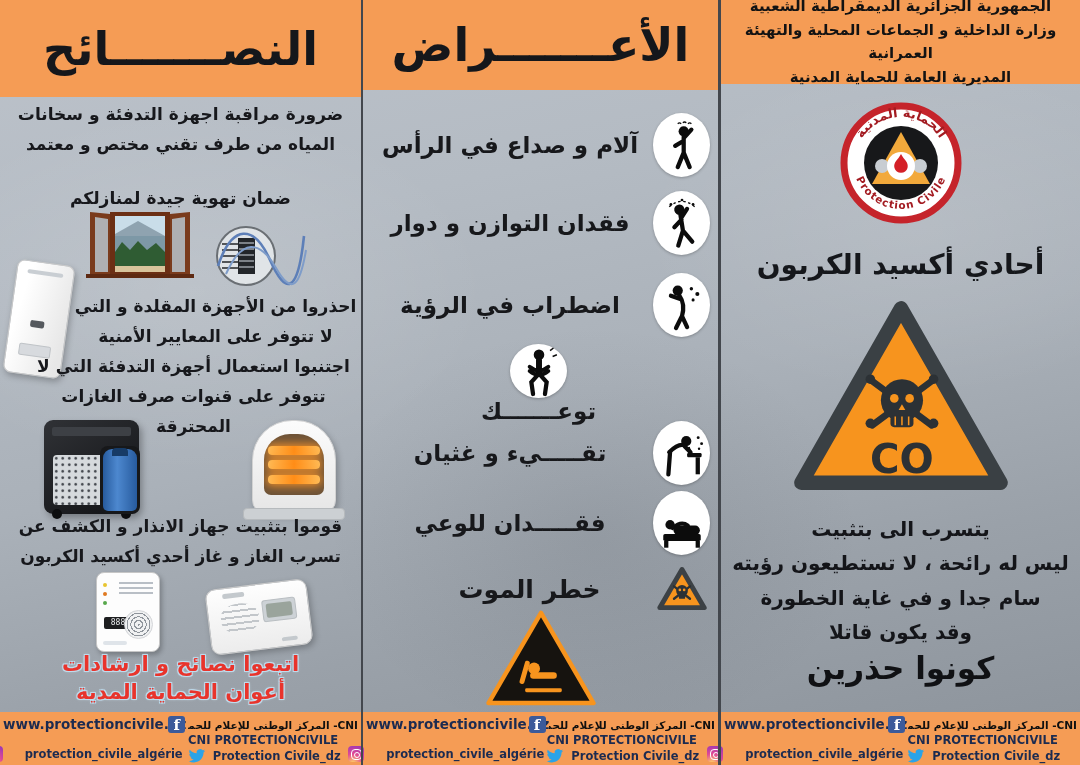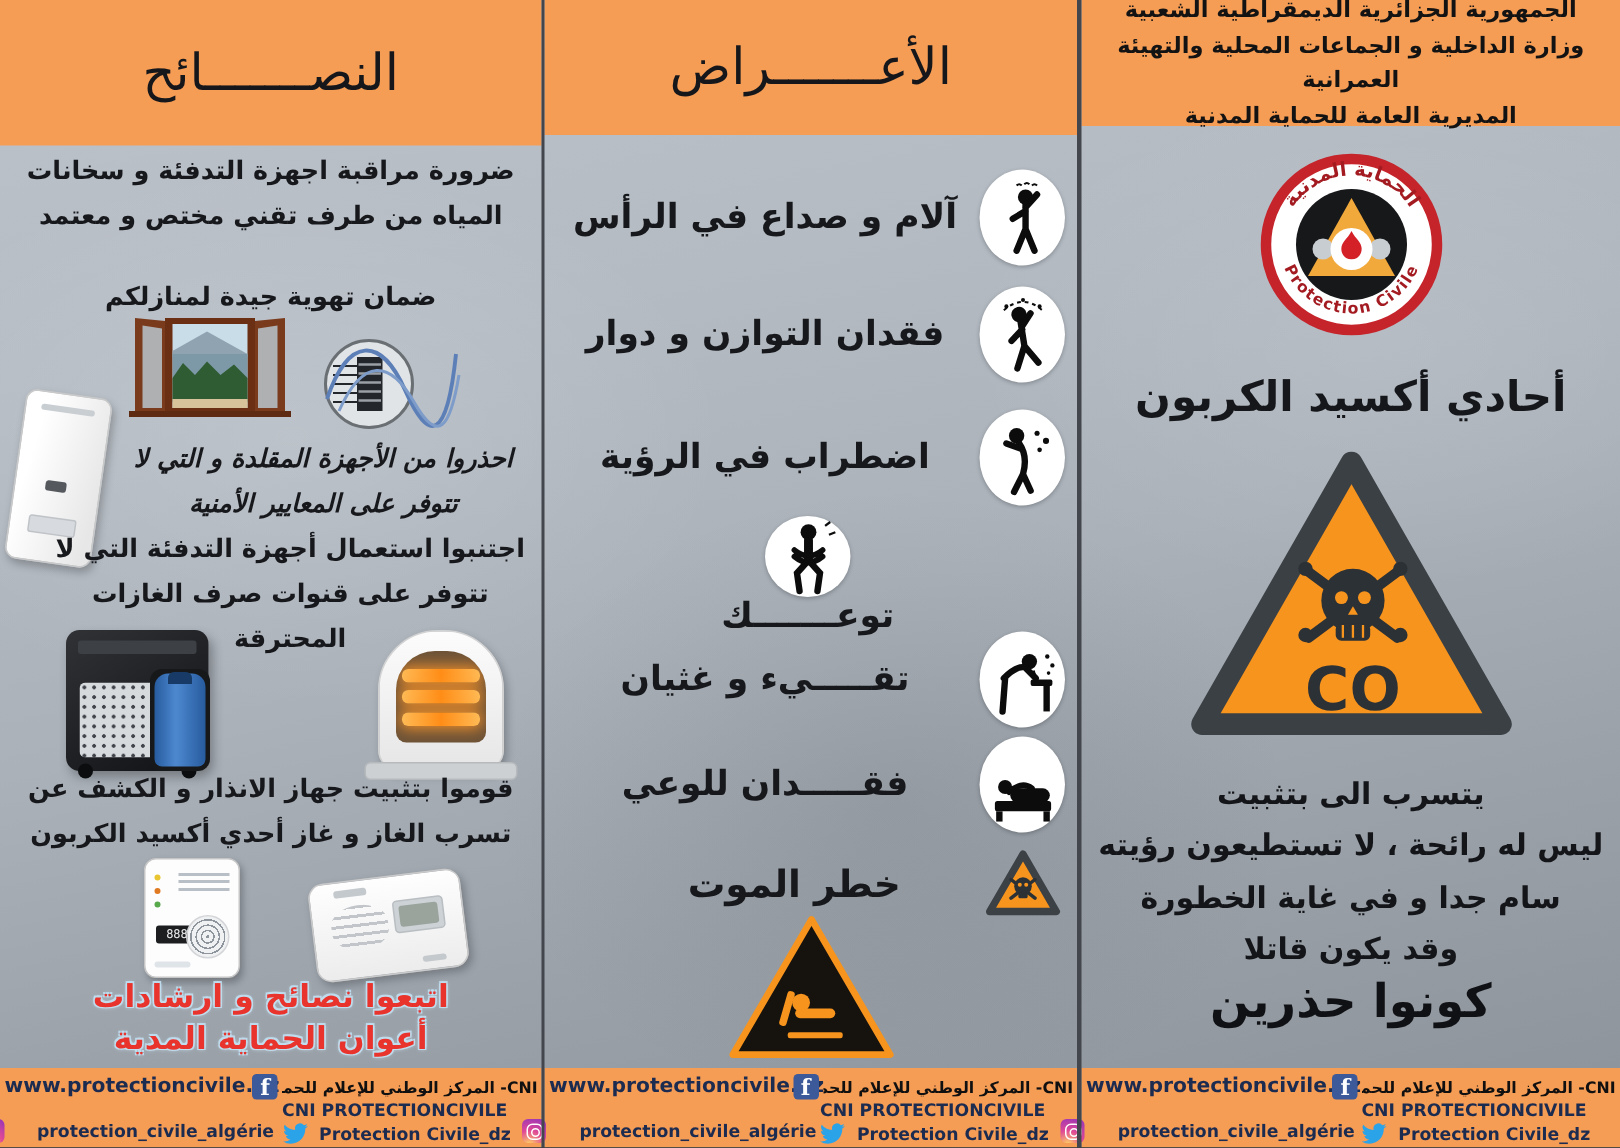--- a/index.html
+++ b/index.html
@@ -20,21 +20,21 @@
   .col-symptoms{left:363px;width:355px;}
   .col-info{left:721px;width:359px;}
   .sep{position:absolute;top:0;height:765px;background:#43474d;z-index:5;}
   .sep1{left:361px;width:2px;}
   .sep2{left:718px;width:3px;}
 
   .band{position:absolute;left:0;right:0;top:0;background:#f59c55;display:flex;align-items:center;justify-content:center;z-index:1;}
   .band-advice{height:97px;}
   .band-symptoms{height:90px;}
   .band-info{height:84px;flex-direction:column;gap:1px;padding:4px 2px;box-sizing:border-box;}
-  .btitle{font-size:34px;font-weight:normal;color:#15171b;direction:rtl;line-height:1;}
+  .btitle{font-size:46px;font-weight:bold;color:#15171b;direction:rtl;line-height:1;}
   .gov-line{font-size:15px;font-weight:bold;color:#131313;direction:rtl;text-align:center;line-height:1.55;}
 
   
   .footer{position:absolute;left:0;right:0;bottom:0;height:53px;background:#f59c55;display:flex;gap:2px;
           padding:4px 3px 3px 3px;box-sizing:border-box;z-index:4;}
   .f-left{width:46%;display:flex;flex-direction:column;justify-content:space-between;}
   .f-url{font-size:13.5px;font-weight:bold;color:#1c2b50;text-align:center;white-space:nowrap;}
   .ig-row{display:flex;align-items:center;gap:22px;justify-content:center;}
   .handle{font-size:11.5px;font-weight:bold;color:#1c2b50;white-space:nowrap;}
   .f-right{flex:1;display:flex;flex-direction:column;justify-content:space-between;min-width:0;}
@@ -48,21 +48,21 @@
   .ig-icon{width:16px;height:16px;min-width:16px;border-radius:4px;position:relative;
            background:radial-gradient(circle at 30% 110%,#fdc468 8%,#df4996 48%,#9b36b7 92%);}
   .ig-icon::before{content:"";position:absolute;inset:2.5px;border:1.6px solid #fff;border-radius:4px;}
   .ig-icon::after{content:"";position:absolute;left:6px;top:6px;width:4px;height:4px;border:1.4px solid #fff;border-radius:50%;}
   .tw-icon{width:22px;height:18px;display:block;}
 
   
   .tip{position:absolute;font-weight:bold;color:#17181c;direction:rtl;text-align:center;font-size:17px;line-height:1.75;z-index:2;}
   .tip1{top:100px;left:6px;right:6px;}
   .tip2{top:184px;left:6px;right:6px;}
-  .tip3{top:292px;left:72px;right:2px;font-style:italic;}
+  .tip3{top:292px;left:72px;right:2px;}
   .tip4{top:352px;left:26px;right:0;}
   .tip5{top:512px;left:2px;right:2px;}
   .follow{position:absolute;top:650px;left:0;right:0;text-align:center;direction:rtl;z-index:2;
           font-size:21px;font-weight:bold;color:#e8342c;line-height:1.35;
           text-shadow:0 0 3px #cfe6f4,1px 1px 0 #b9d8ea,-1px -1px 0 #b9d8ea,1px -1px 0 #b9d8ea,-1px 1px 0 #b9d8ea;}
   .img{position:absolute;z-index:2;}
   .window-img{left:84px;top:212px;width:112px;height:66px;}
   .vent-img{left:212px;top:220px;width:96px;height:68px;}
   .waterheater-img{left:10px;top:262px;width:56px;height:112px;transform:rotate(8deg);
       background:linear-gradient(100deg,#ffffff 20%,#e7e7e7 90%);border:1px solid #c9c9c9;border-radius:8px;

